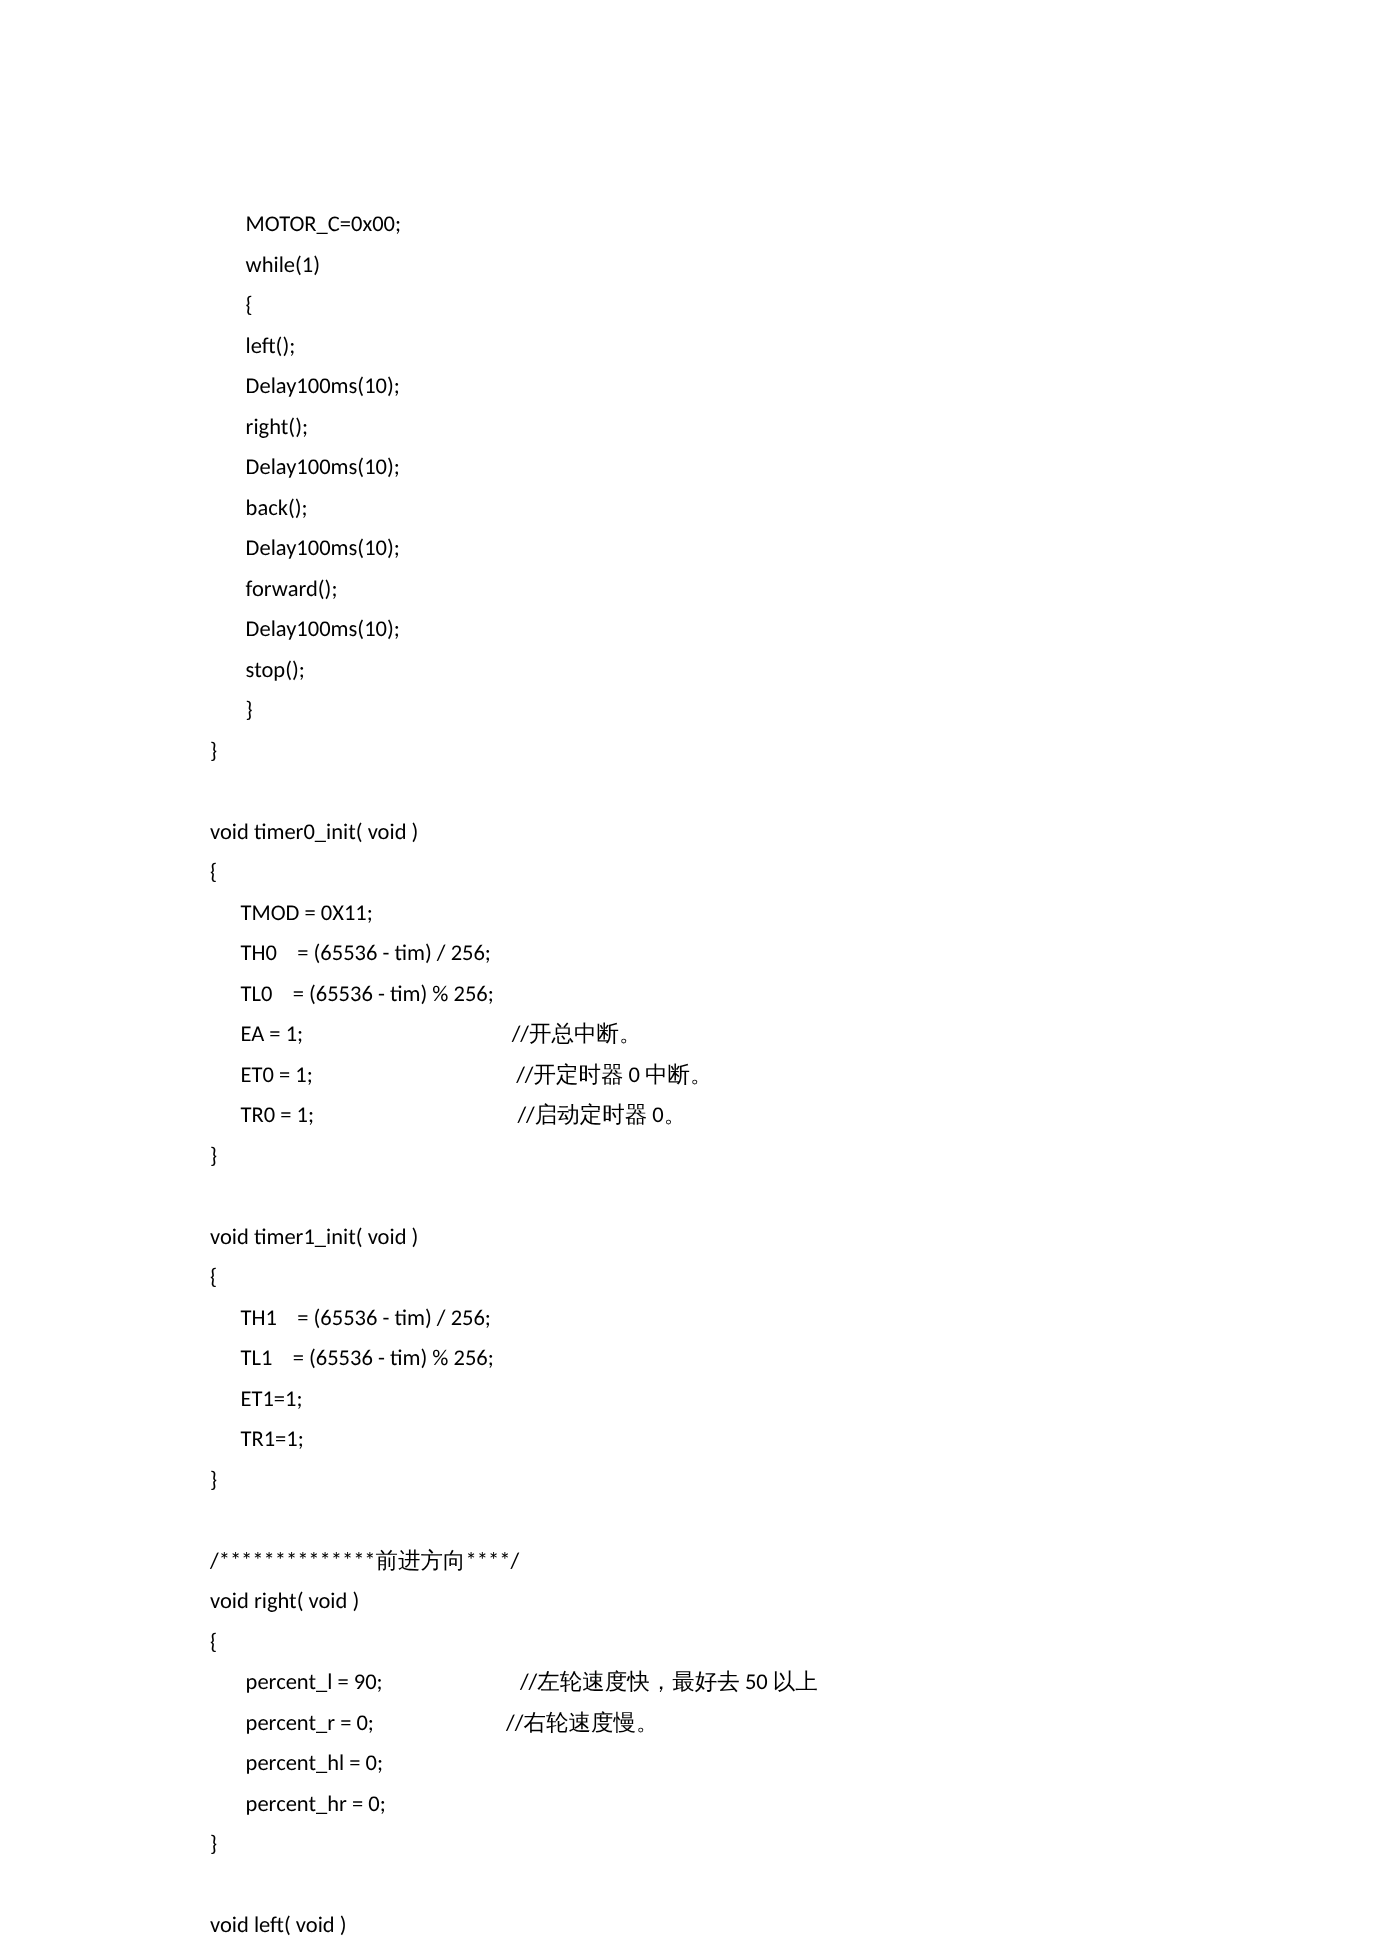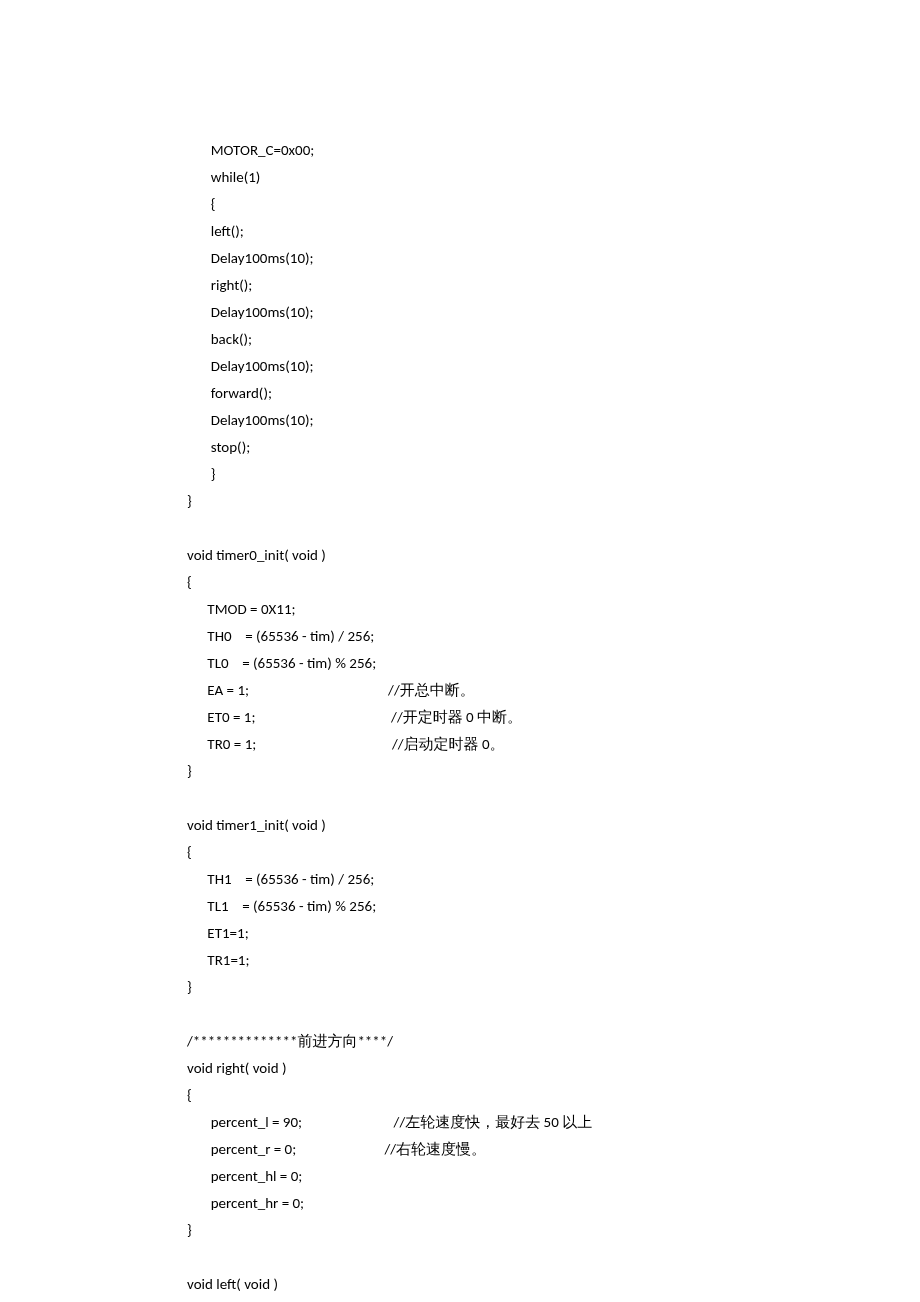--- a/index.html
+++ b/index.html
@@ -13,21 +13,20 @@
   }
   .page {
     width: 920px;
     min-height: 1302px;
     padding: 110px 140px 110px 140px;
     box-sizing: border-box;
     white-space: pre;
   }
   .code-line {
     white-space: pre;
-    margin-left: 47px;
   }
 </style>
 </head>
 <body>
 
 <div class="page">
 <div id="code-container"><div class="code-line">       MOTOR_C=0x00;</div><div class="code-line">       while(1)</div><div class="code-line">       {</div><div class="code-line">       left();</div><div class="code-line">       Delay100ms(10);</div><div class="code-line">       right();</div><div class="code-line">       Delay100ms(10);</div><div class="code-line">       back();</div><div class="code-line">       Delay100ms(10);</div><div class="code-line">       forward();</div><div class="code-line">       Delay100ms(10);</div><div class="code-line">       stop();</div><div class="code-line">       }</div><div class="code-line">}</div><div class="code-line">&nbsp;</div><div class="code-line">void timer0_init( void )</div><div class="code-line">{</div><div class="code-line">      TMOD = 0X11;</div><div class="code-line">      TH0    = (65536 - tim) / 256;</div><div class="code-line">      TL0    = (65536 - tim) % 256;</div><div class="code-line">      EA = 1;                                         //开总中断。</div><div class="code-line">      ET0 = 1;                                        //开定时器 0 中断。</div><div class="code-line">      TR0 = 1;                                        //启动定时器 0。</div><div class="code-line">}</div><div class="code-line">&nbsp;</div><div class="code-line">void timer1_init( void )</div><div class="code-line">{</div><div class="code-line">      TH1    = (65536 - tim) / 256;</div><div class="code-line">      TL1    = (65536 - tim) % 256;</div><div class="code-line">      ET1=1;</div><div class="code-line">      TR1=1;</div><div class="code-line">}</div><div class="code-line">&nbsp;</div><div class="code-line">/**************前进方向****/</div><div class="code-line">void right( void )</div><div class="code-line">{</div><div class="code-line">       percent_l = 90;                           //左轮速度快，最好去 50 以上</div><div class="code-line">       percent_r = 0;                          //右轮速度慢。</div><div class="code-line">       percent_hl = 0;</div><div class="code-line">       percent_hr = 0;</div><div class="code-line">}</div><div class="code-line">&nbsp;</div><div class="code-line">void left( void )</div><div class="code-line">{</div></div>
 </div>
 
 </body></html>

